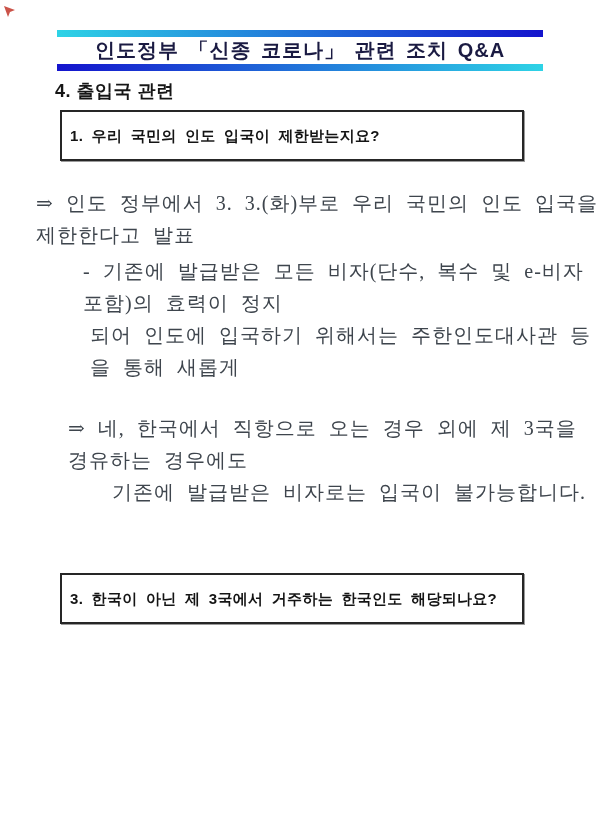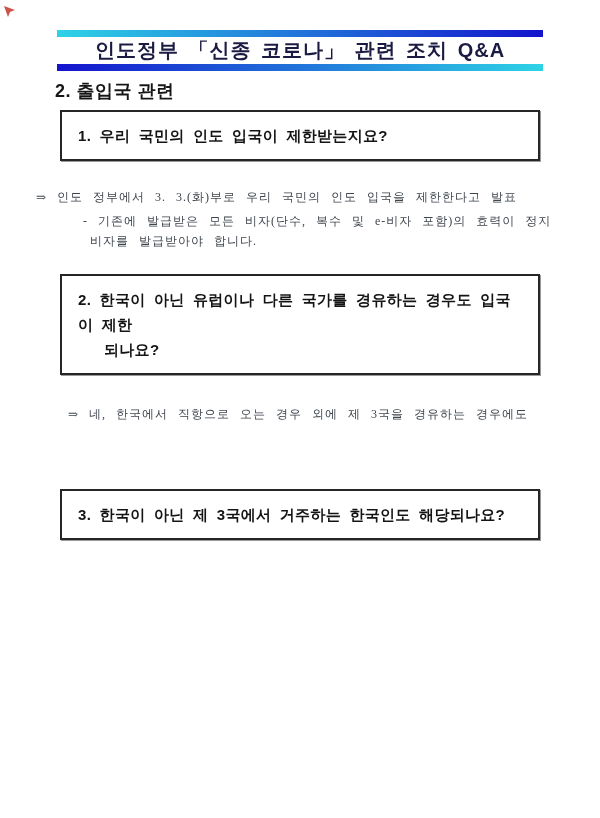--- a/index.html
+++ b/index.html
@@ -53,40 +53,40 @@
     font-size: 18px;
     letter-spacing: 0.5px;
     color: #161616;
     height: 23px;
     line-height: 23px;
   }
   .qbox {
     margin-left: 60px;
     width: 444px;
     border: 2px solid #262626;
-    padding: 11px 16px;
+    padding: 11px 8px;
     font-family: "Liberation Sans", "DejaVu Sans", sans-serif;
     font-weight: 700;
     font-size: 15px;
     letter-spacing: 0.3px;
     word-spacing: 4px;
     color: var(--color-question);
     line-height: 25px;
     box-shadow: 1px 1px 0 #9a9a9a;
   }
   .qbox .q-cont { padding-left: 26px; }
   .qbox-1 { margin-top: 7px; }
   .qbox-2 { margin-top: 23px; }
   .qbox-3 { margin-top: 65px; }
   .answer {
-    font-size: 12px;
+    font-size: 20px;
     color: var(--color-body);
     letter-spacing: 1px;
     word-spacing: 6px;
-    line-height: 20px;
+    line-height: 32px;
   }
   .answer-1 { margin-top: 26px; }
   .answer-2 { margin-top: 29px; padding-left: 32px; }
   .ln-arrow  { padding-left: 36px; }
   .ln-cont-a { padding-left: 58px; }
   .ln-dash   { padding-left: 83px; margin-top: 4px; }
   .ln-cont-b { padding-left: 90px; }
   .ln-cont-c { padding-left: 80px; }
 </style>
 </head>
@@ -98,38 +98,35 @@
     <polygon points="1,1 12,5 7,7 5,12" fill="#c2362a"></polygon>
   </svg>
 
   <div class="banner">
     <div class="bar bar-top"></div>
     <div class="title">인도정부 「신종 코로나」 관련 조치 Q&amp;A</div>
     <div class="bar bar-bottom"></div>
   </div>
 
 
-  <div class="section-heading">2. 출입국 관련</div>
+  <div class="section-heading">4. 출입국 관련</div>
 
   <div class="qbox qbox-1">
     <div class="q-line">1. 우리 국민의 인도 입국이 제한받는지요?</div>
   </div>
 
   <div class="answer answer-1">
     <div class="ln-arrow">⇒ 인도 정부에서 3. 3.(화)부로 우리 국민의 인도 입국을 제한한다고 발표</div>
     <div class="ln-dash">- 기존에 발급받은 모든 비자(단수, 복수 및 e-비자 포함)의 효력이 정지</div>
-    <div class="ln-cont-b">비자를 발급받아야 합니다.</div>
+    <div class="ln-cont-b">되어 인도에 입국하기 위해서는 주한인도대사관 등을 통해 새롭게</div>
   </div>
 
-  <div class="qbox qbox-2">
-    <div class="q-line">2. 한국이 아닌 유럽이나 다른 국가를 경유하는 경우도 입국이 제한</div>
-    <div class="q-line q-cont">되나요?</div>
-  </div>
 
   <div class="answer answer-2">
     <div class="ln-arrow">⇒ 네, 한국에서 직항으로 오는 경우 외에 제 3국을 경유하는 경우에도</div>
+    <div class="ln-cont-c">기존에 발급받은 비자로는 입국이 불가능합니다.</div>
   </div>
 
   <div class="qbox qbox-3">
     <div class="q-line">3. 한국이 아닌 제 3국에서 거주하는 한국인도 해당되나요?</div>
   </div>
 
 </div>
 
 </body></html>

